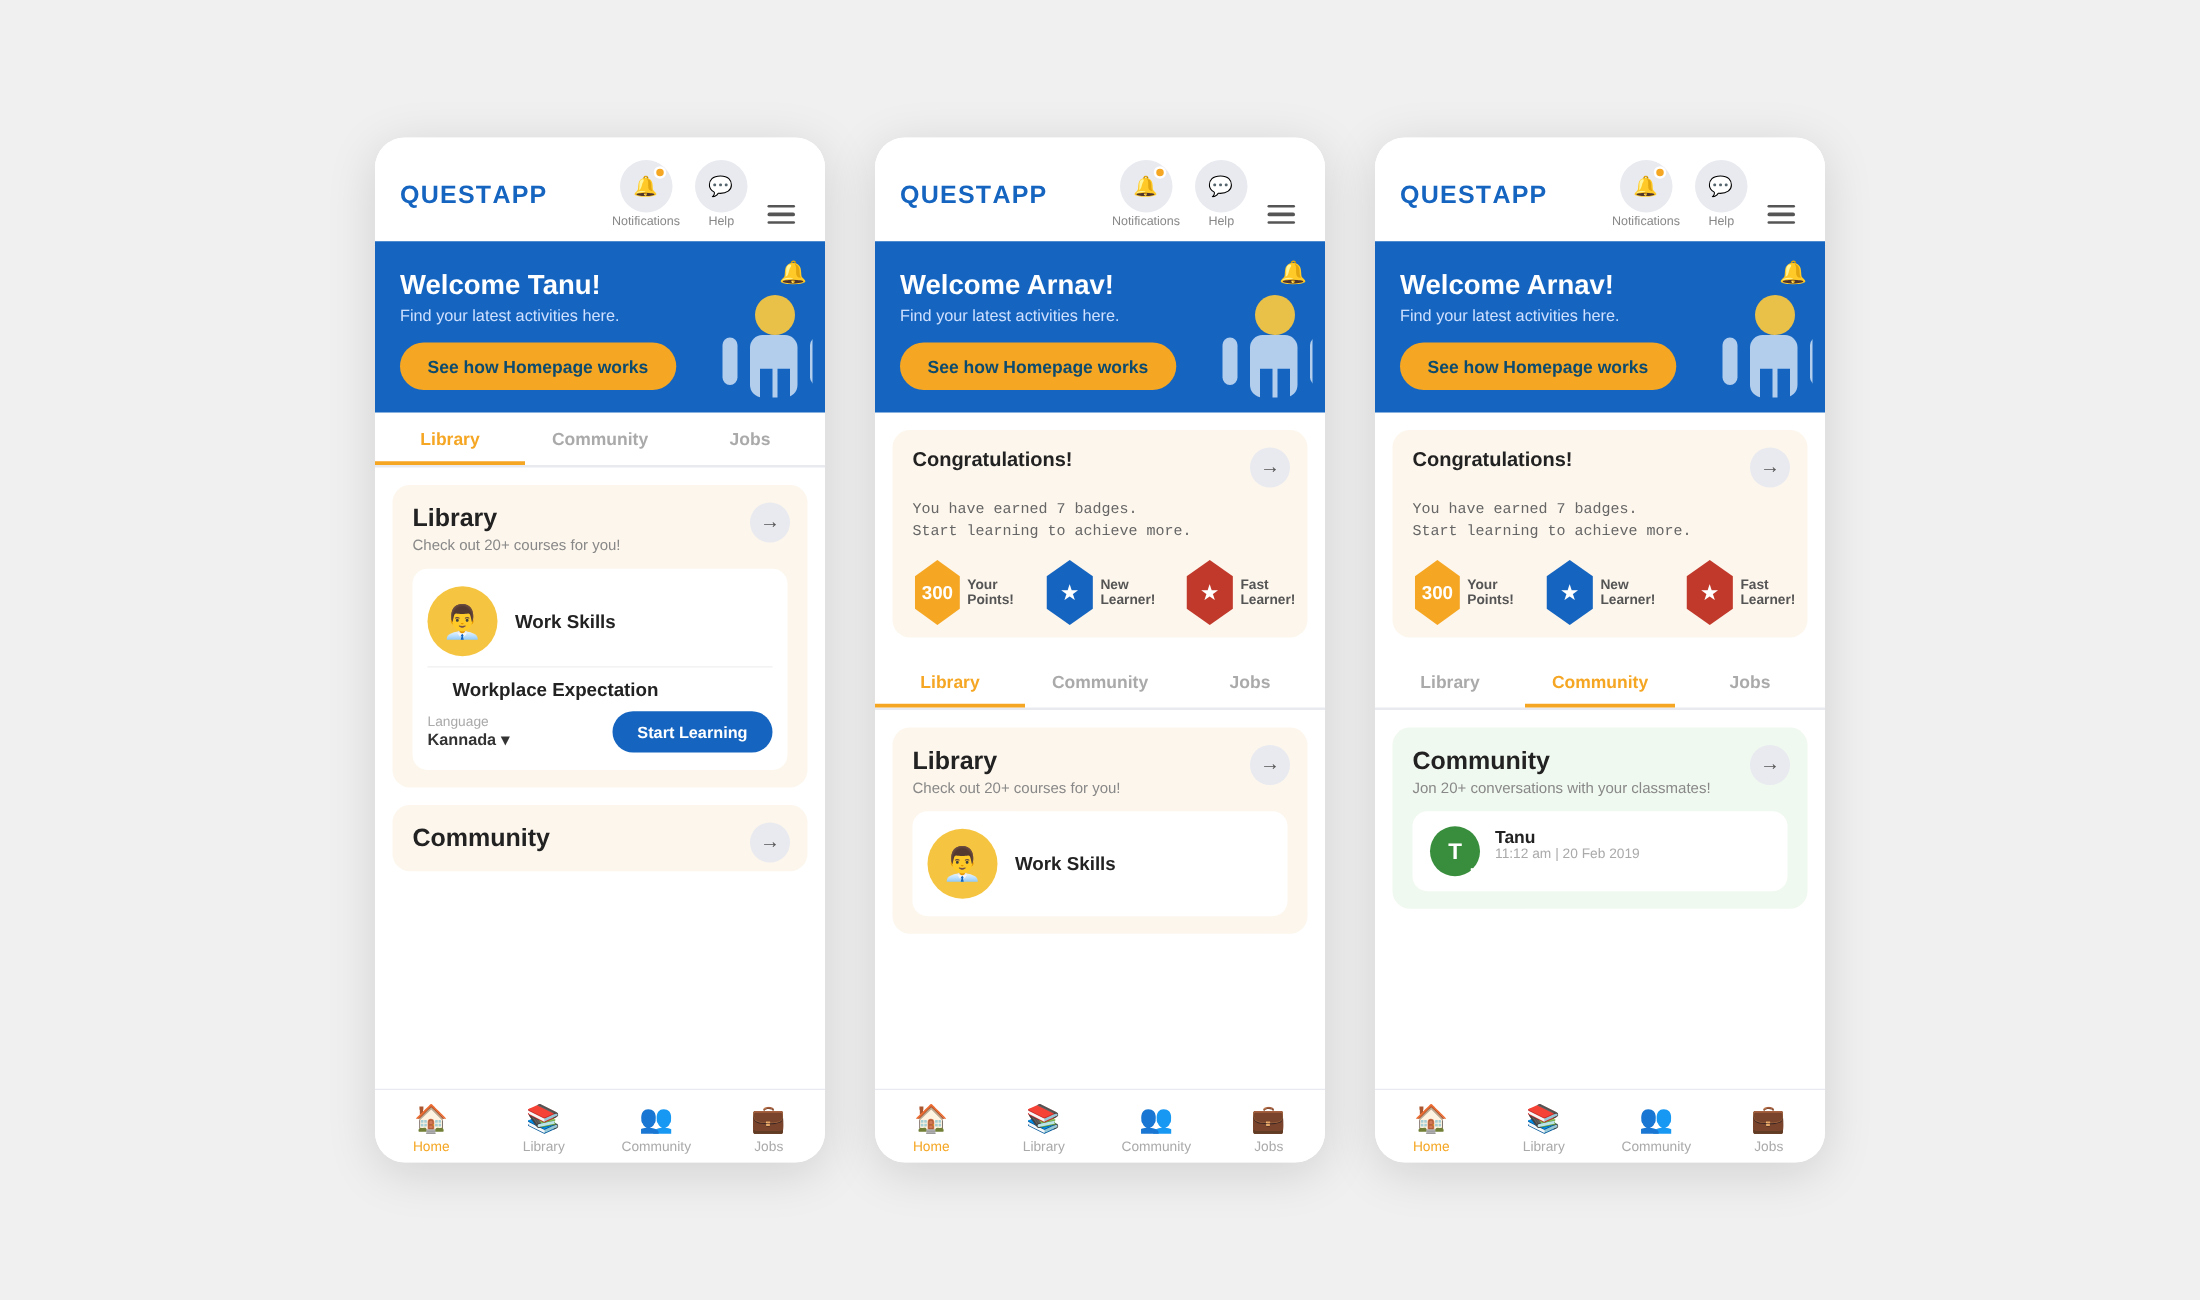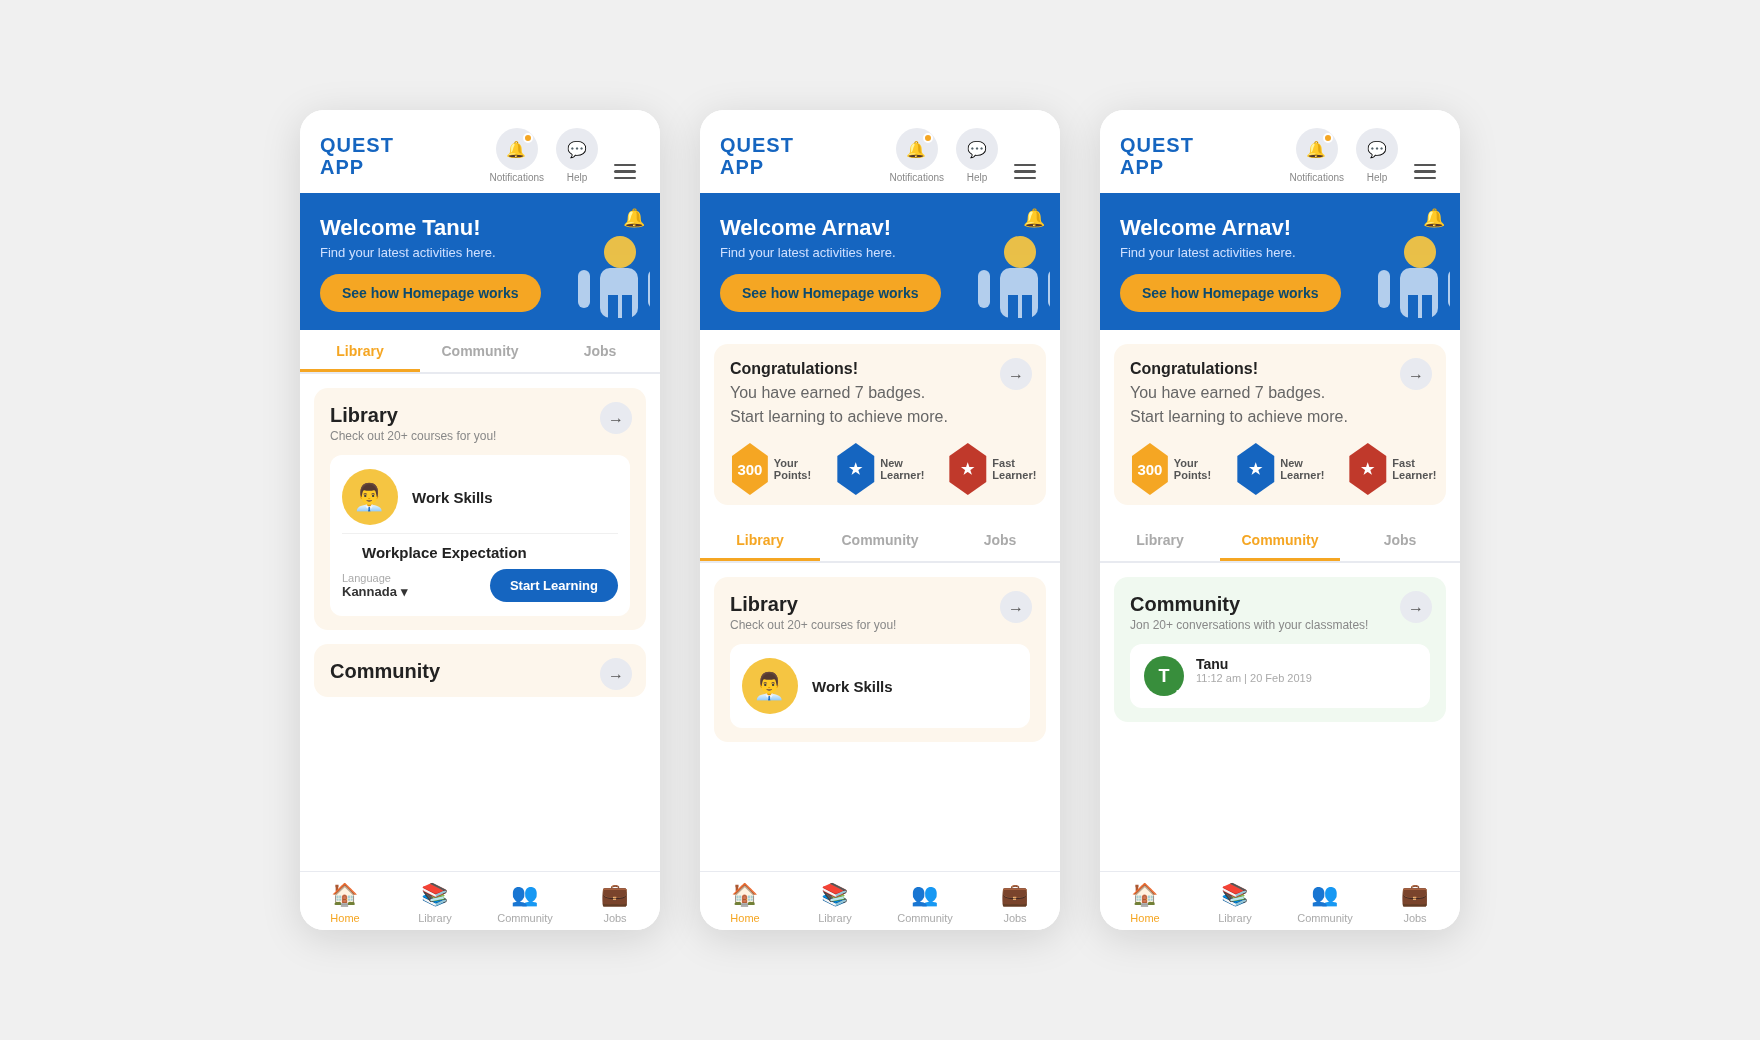--- a/index.html
+++ b/index.html
@@ -32,21 +32,21 @@
     
     .app-header {
       display: flex;
       align-items: center;
       justify-content: space-between;
       padding: 18px 20px 10px 20px;
       background: #fff;
     }
     .app-logo {
       display: flex;
-      flex-direction: column;
+      flex-direction: row;
       line-height: 1.1;
     }
     .logo-text {
       font-size: 20px;
       font-weight: 900;
       color: #1565c0;
       letter-spacing: 1px;
     }
     .header-icons {
       display: flex;
@@ -175,24 +175,25 @@
       font-size: 16px;
       color: #555;
       cursor: pointer;
     }
     .congrats-title {
       font-size: 16px;
       font-weight: 800;
       color: #222;
     }
     .congrats-sub {
-      font-size: 16px;
+      font-size: 12px;
       color: #666;
-      margin-top: 3px;
+      margin-top: 20px;
       line-height: 1.5;
+      font-family: Liberation Mono, monospace;
     }
     .badges-row {
       display: flex;
       gap: 12px;
       margin-top: 14px;
       align-items: flex-end;
     }
     .badge-item {
       display: flex;
       flex-direction: row;

